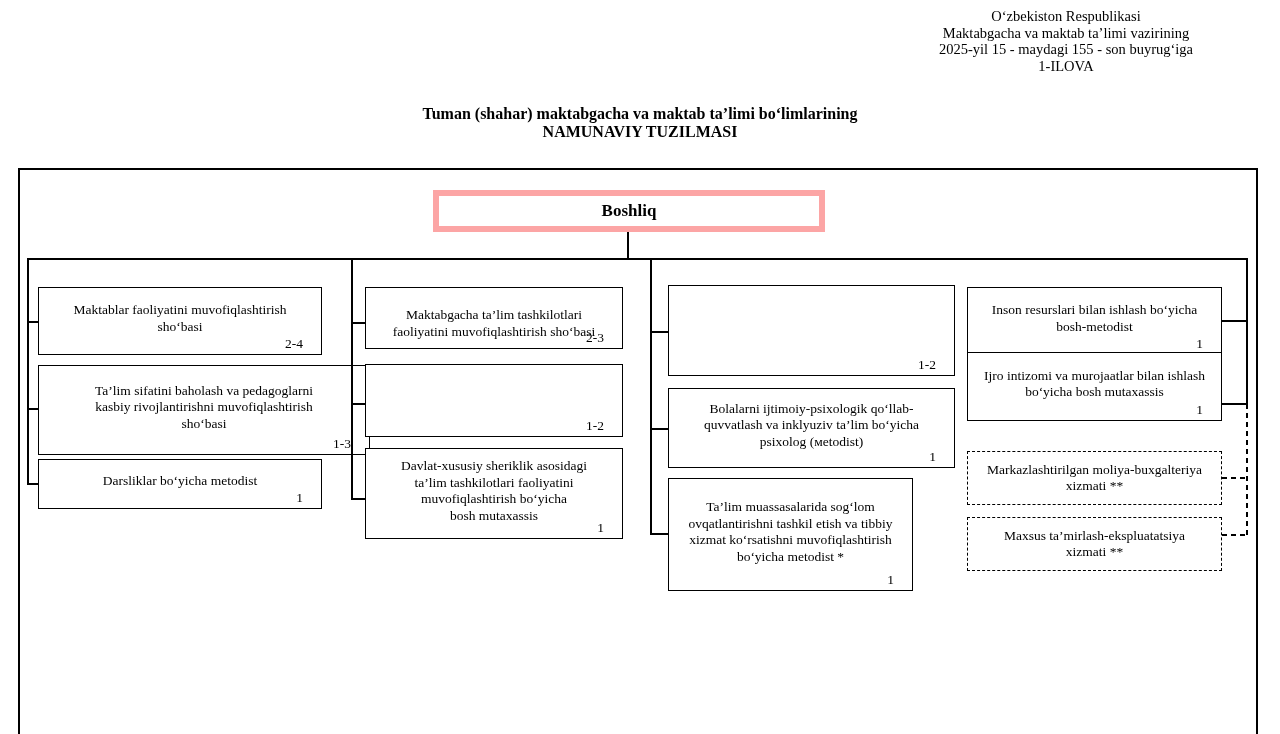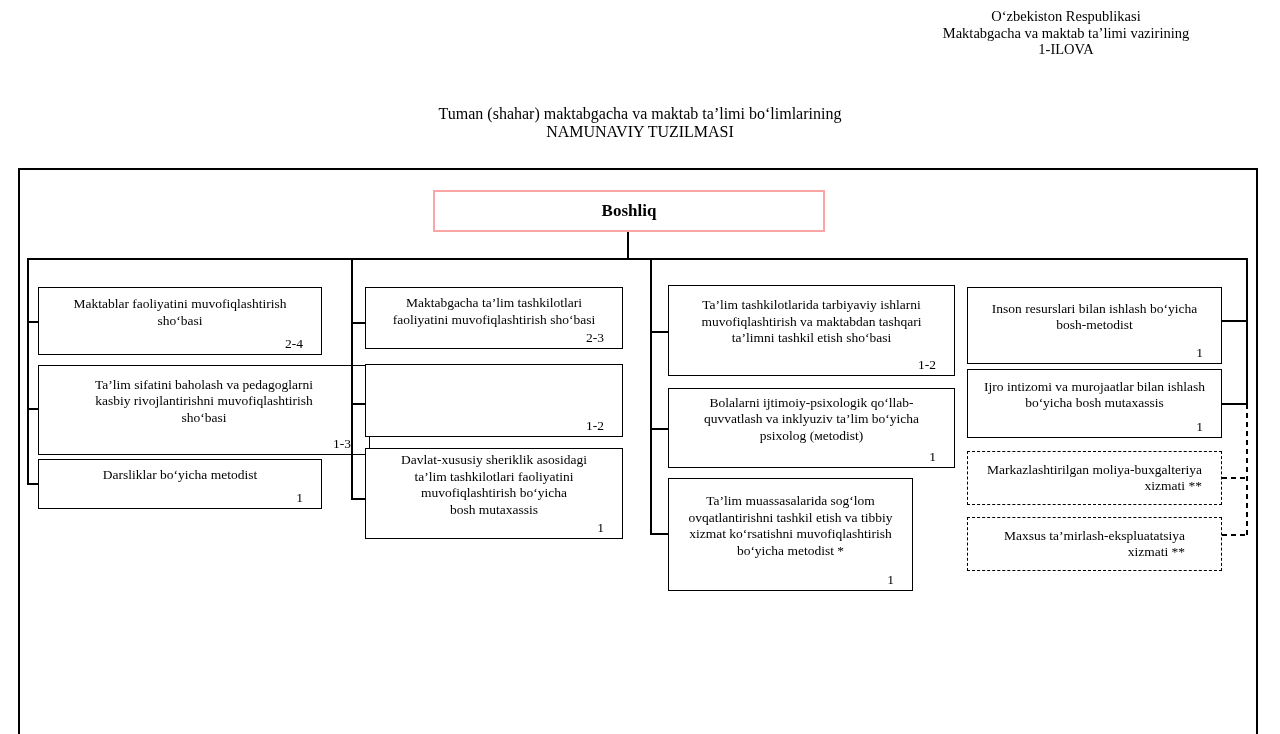--- a/index.html
+++ b/index.html
@@ -2,41 +2,42 @@
 <html><head>
 <meta charset="utf-8">
 <style>
   html,body{margin:0;padding:0;background:#fff;}
   body{width:1280px;height:734px;position:relative;overflow:hidden;
        font-family:"Liberation Serif","DejaVu Serif",serif;color:#000;}
   .abs{position:absolute;}
   #doc-header{top:8px;left:880px;width:372px;text-align:center;
               font-size:14.5px;line-height:16.5px;}
   #doc-title{top:105px;left:0;width:1280px;text-align:center;
-             font-weight:normal;font-size:16px;line-height:18px;}
+             font-weight:bold;font-size:16px;line-height:18px;}
   #outer-frame{left:18px;top:168px;width:1240px;height:600px;
                border:2px solid #000;box-sizing:border-box;}
-  #root-box{left:433px;top:190px;width:392px;height:42px;border:2px solid #fca5a5;
+  #root-box{left:433px;top:190px;width:392px;height:42px;border:6px solid #fca5a5;
             box-sizing:border-box;display:flex;align-items:center;justify-content:center;
             font-weight:bold;font-size:17px;background:#fff;}
   .org-box{position:absolute;border:1.5px solid #000;box-sizing:border-box;background:#fff;
            display:flex;flex-direction:column;align-items:center;justify-content:center;
-           text-align:center;font-size:13.5px;line-height:16.5px;padding:3px 8px 20px 8px;}
-  .org-box.dashed{border:1.5px dashed #000;padding:3px 8px 3px 8px;text-align:right;}
+           text-align:center;font-size:13.5px;line-height:16.5px;padding:3px 8px 8px 8px;}
+  .org-box.dashed{border:1.5px dashed #000;padding:3px 8px 3px 8px;}
   .org-box .count{position:absolute;right:18px;bottom:3px;font-size:13.5px;line-height:15px;}
   .hline,.vline{position:absolute;background:#000;}
   .hline.dash{background:repeating-linear-gradient(90deg,#000 0 5px,transparent 5px 9px);}
   .vline.dash{background:repeating-linear-gradient(180deg,#000 0 5px,transparent 5px 9px);}
 </style>
 </head>
 <body>
 
 <div class="abs" id="doc-header">
   <div>Oʻzbekiston Respublikasi</div>
   <div>Maktabgacha va maktab taʼlimi vazirining</div>
+  <div>2025-yil 15 - maydagi 155 - son buyrugʻiga</div>
   <div>1-ILOVA</div>
 </div>
 
 <div class="abs" id="doc-title">
   <div>Tuman (shahar) maktabgacha va maktab taʼlimi boʻlimlarining</div>
   <div>NAMUNAVIY TUZILMASI</div>
 </div>
 
 <div class="abs" id="outer-frame"></div>
 
@@ -91,25 +92,20 @@
         <div>Davlat-xususiy sheriklik asosidagi</div>
         <div>taʼlim tashkilotlari faoliyatini</div>
         <div>muvofiqlashtirish boʻyicha</div>
         <div>bosh mutaxassis</div>
       </div>
       <div class="count">1</div>
     </div>
     <div class="vline" style="left: 650px; top: 258px; width: 2px; height: 276px;"></div>
     <div class="hline" style="left: 650px; top: 331px; width: 18px; height: 2px;"></div>
     <div class="org-box" style="left: 668px; top: 285px; width: 287px; height: 91px;">
-      <div>
-        <div>Taʼlim tashkilotlarida tarbiyaviy ishlarni</div>
-        <div>muvofiqlashtirish va maktabdan tashqari</div>
-        <div>taʼlimni tashkil etish shoʻbasi</div>
-      </div>
       <div class="count">1-2</div>
     </div>
     <div class="hline" style="left: 650px; top: 428px; width: 18px; height: 2px;"></div>
     <div class="org-box" style="left: 668px; top: 388px; width: 287px; height: 80px;">
       <div>
         <div>Bolalarni ijtimoiy-psixologik qoʻllab-</div>
         <div>quvvatlash va inklyuziv taʼlim boʻyicha</div>
         <div>psixolog (мetodist)</div>
       </div>
       <div class="count">1</div>
@@ -120,29 +116,29 @@
         <div>Taʼlim muassasalarida sogʻlom</div>
         <div>ovqatlantirishni tashkil etish va tibbiy</div>
         <div>xizmat koʻrsatishni muvofiqlashtirish</div>
         <div>boʻyicha metodist *</div>
       </div>
       <div class="count">1</div>
     </div>
     <div class="vline" style="left: 1246px; top: 258px; width: 2px; height: 146px;"></div>
     <div class="vline dash" style="left: 1246px; top: 404px; width: 2px; height: 131px;"></div>
     <div class="hline" style="left: 1222px; top: 320px; width: 26px; height: 2px;"></div>
-    <div class="org-box" style="left: 967px; top: 287px; width: 255px; height: 77px;">
+    <div class="org-box" style="left: 967px; top: 287px; width: 255px; height: 68px;">
       <div>
         <div>Inson resurslari bilan ishlash boʻyicha</div>
         <div>bosh-metodist</div>
       </div>
       <div class="count">1</div>
     </div>
     <div class="hline" style="left: 1222px; top: 403px; width: 26px; height: 2px;"></div>
-    <div class="org-box" style="left: 967px; top: 369px; width: 255px; height: 69px;">
+    <div class="org-box" style="left: 967px; top: 352px; width: 255px; height: 69px;">
       <div>
         <div>Ijro intizomi va murojaatlar bilan ishlash</div>
         <div>boʻyicha bosh mutaxassis</div>
       </div>
       <div class="count">1</div>
     </div>
     <div class="hline dash" style="left: 1222px; top: 477px; width: 26px; height: 2px;"></div>
     <div class="org-box dashed" style="left: 967px; top: 451px; width: 255px; height: 54px;">
       <div>
         <div>Markazlashtirilgan moliya-buxgalteriya</div>

